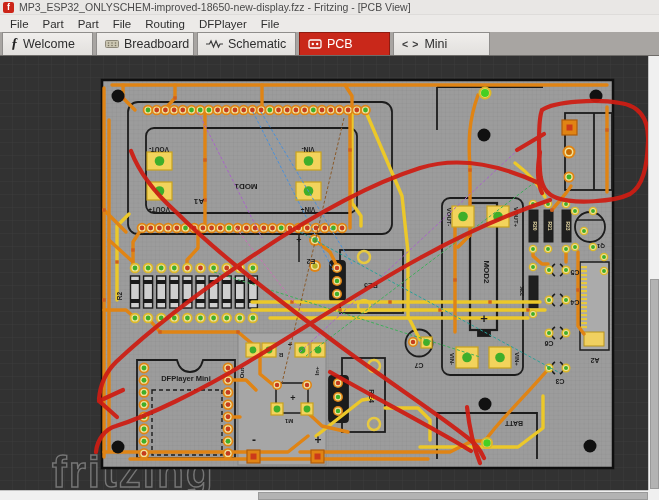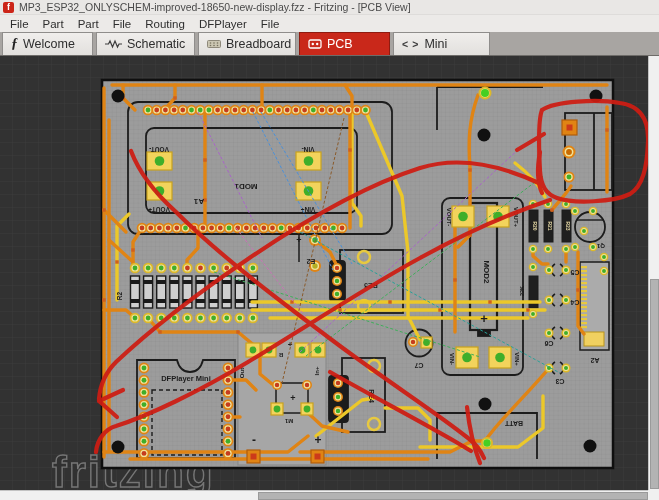--- a/index.html
+++ b/index.html
@@ -44,41 +44,41 @@
     <span class="menuitem">Routing</span>
     <span class="menuitem">DFPlayer</span>
     <span class="menuitem">File</span>
   </div>
 
   <div class="tabbar">
     <div class="tab" style="width:91px">
       <span class="ticon fglyph">ƒ</span>
       <span>Welcome</span>
     </div>
-    <div class="tab" style="width:99px">
-      <span class="ticon">
-        <svg width="17" height="10">
-            <path d="M0,5 H3.5 L5,2 L7.5,8 L10,2 L12.5,8 L14,5 H17" stroke="#3c3c3c" stroke-width="1.2" fill="none"></path>
-          </svg>
-      </span>
-      <span>Schematic</span>
-    </div>
     <div class="tab" style="width:98px">
       <span class="ticon">
         <svg width="14" height="10">
             <rect x="0.5" y="1.5" width="13" height="7" rx="1" fill="#cbc6b2" stroke="#8e897a"></rect>
             <circle cx="3.5" cy="4" r="0.8" fill="#77725f"></circle>
             <circle cx="7" cy="4" r="0.8" fill="#77725f"></circle>
             <circle cx="10.5" cy="4" r="0.8" fill="#77725f"></circle>
             <circle cx="3.5" cy="6.5" r="0.8" fill="#77725f"></circle>
             <circle cx="7" cy="6.5" r="0.8" fill="#77725f"></circle>
             <circle cx="10.5" cy="6.5" r="0.8" fill="#77725f"></circle>
           </svg>
       </span>
       <span>Breadboard</span>
+    </div>
+    <div class="tab" style="width:99px">
+      <span class="ticon">
+        <svg width="17" height="10">
+            <path d="M0,5 H3.5 L5,2 L7.5,8 L10,2 L12.5,8 L14,5 H17" stroke="#3c3c3c" stroke-width="1.2" fill="none"></path>
+          </svg>
+      </span>
+      <span>Schematic</span>
     </div>
     <div class="tab active" style="width:91px">
       <span class="ticon">
         <svg width="14" height="10">
             <rect x="1" y="1" width="12" height="8" rx="1.5" fill="none" stroke="#fff" stroke-width="1.3"></rect>
             <circle cx="4.8" cy="5" r="1.2" fill="#fff"></circle>
             <circle cx="9.2" cy="5" r="1.2" fill="#fff"></circle>
           </svg>
       </span>
       <span>PCB</span>

